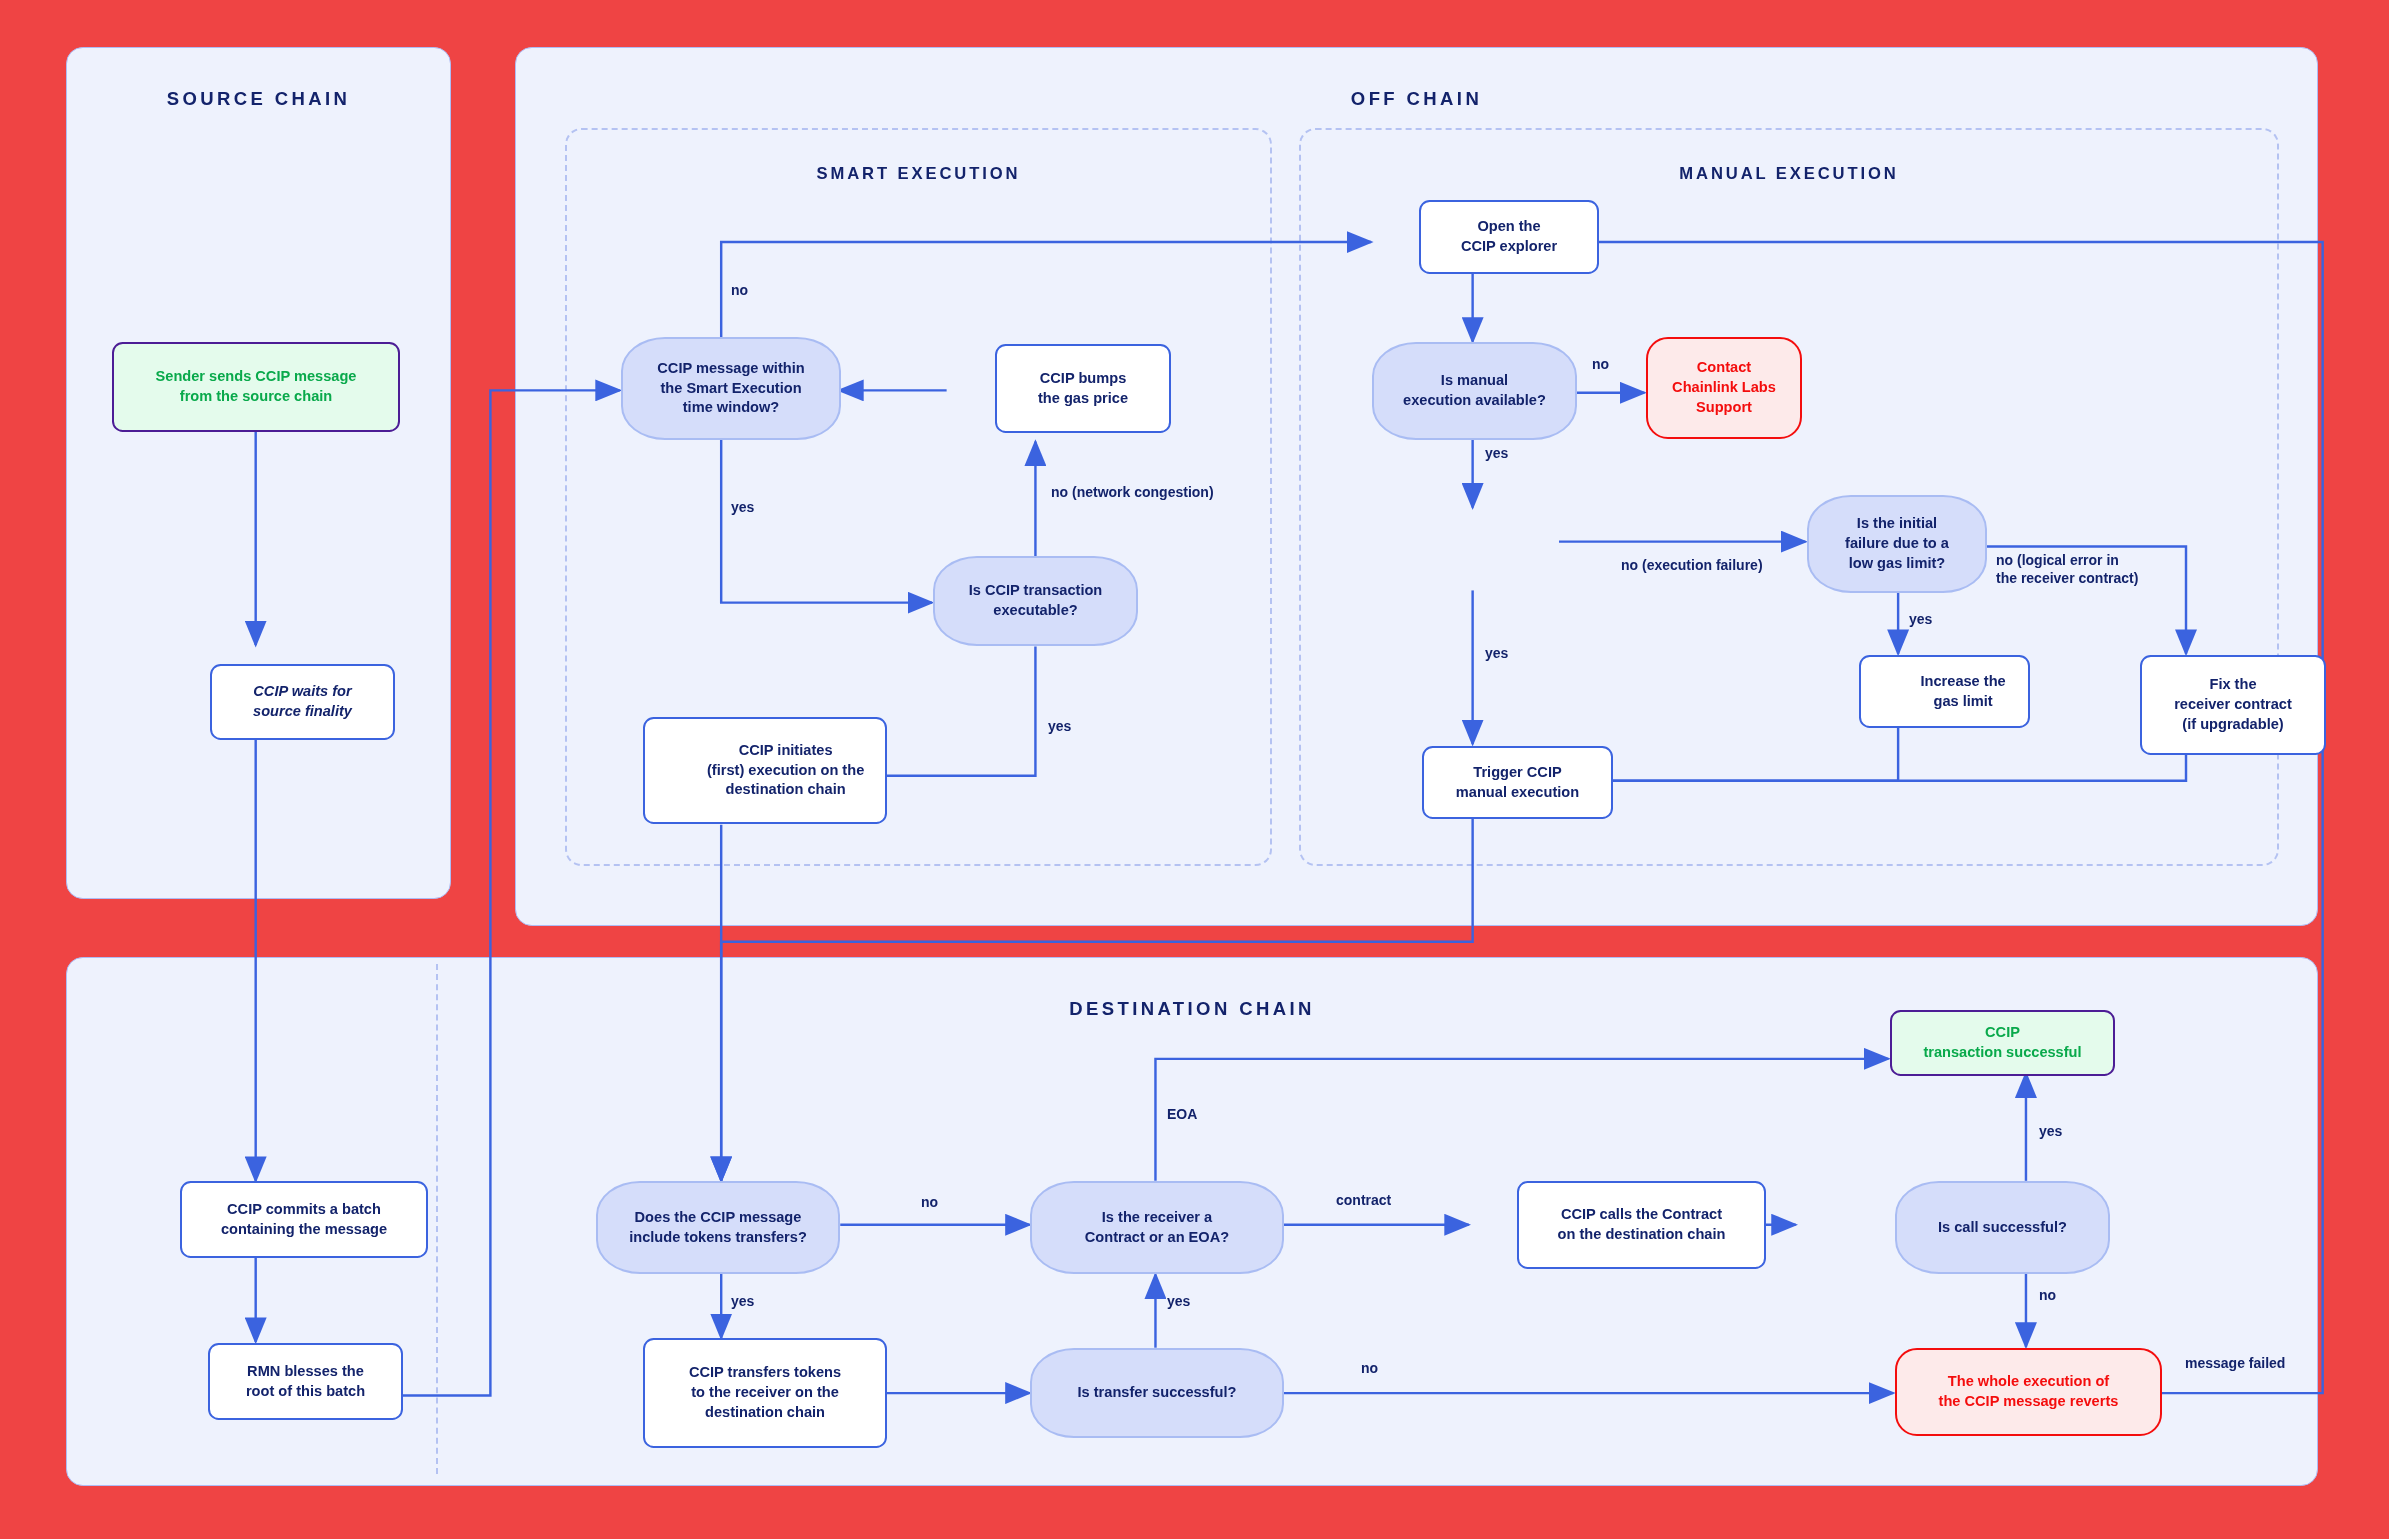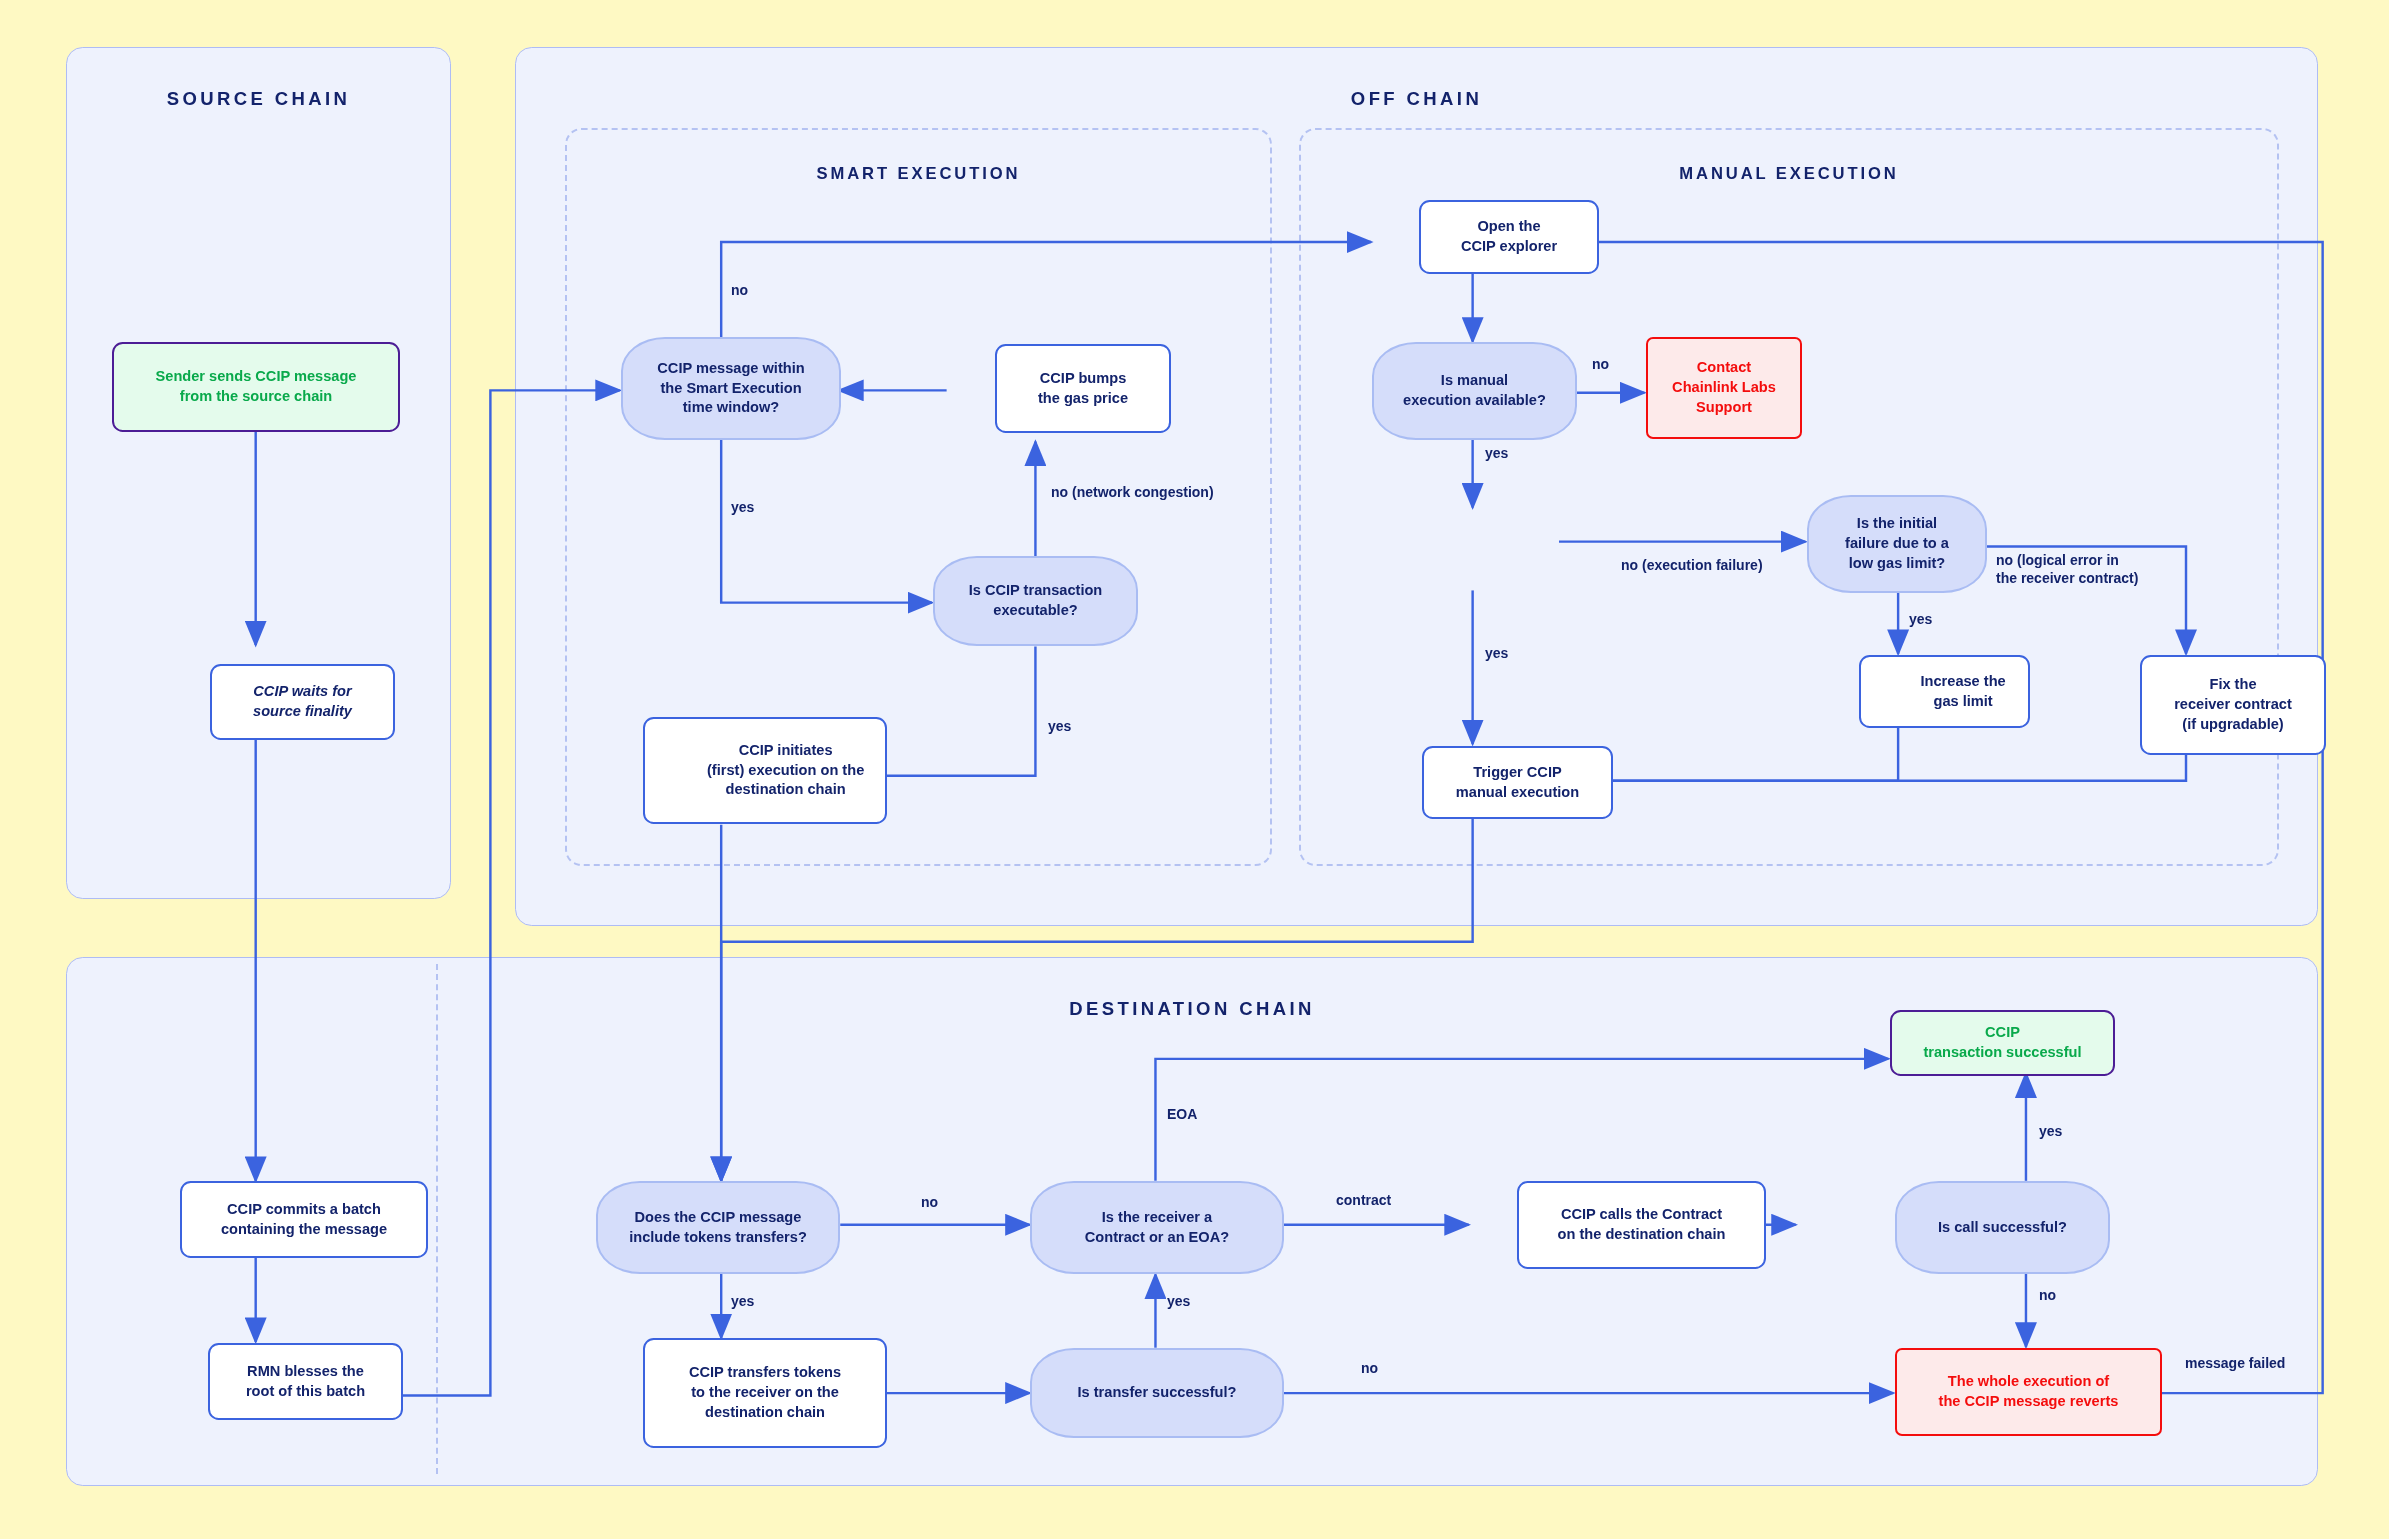--- a/index.html
+++ b/index.html
@@ -1,35 +1,35 @@
 <!DOCTYPE html>
 <html style="font-size:7.8px"><head>
 <meta charset="utf-8">
 <style>
   html,body{margin:0;padding:0;background:#ffffff;}
-  #stage{position:relative;width:2389px;height:1539px;background:#fef9c3;
+  #stage{position:relative;width:2389px;height:1539px;background:#ef4444;
          font-family:"Liberation Sans", sans-serif;}
   svg#wires{position:absolute;left:0;top:0;width:2389px;height:1539px;overflow:visible;}
 
   
   .lane{position:absolute;background:#eef2fd;border:1.5px solid #aebcf5;border-radius:16.6px;}
   .lane-title{position:absolute;width:100%;text-align:center;
       font-size:18.5px;font-weight:700;letter-spacing:3.4px;color:#13236b;}
   .subzone{position:absolute;border:2px dashed #b4c2f2;border-radius:16.6px;background:transparent;}
   .subzone-title{position:absolute;width:100%;text-align:center;
       font-size:16.6px;font-weight:700;letter-spacing:2.9px;color:#13236b;}
 
   
   .node{position:absolute;box-sizing:border-box;display:flex;align-items:center;
         justify-content:center;text-align:center;line-height:1.35;
         font-size:14.6px;font-weight:700;padding:2.9px 6.8px;}
   .n-proc{background:#ffffff;border:2px solid #3b63df;border-radius:10.7px;color:#13236b;margin-left:47px;}
   .n-dec {background:#d5ddfa;border:2px solid #a9bcf3;border-radius:44px/34px;color:#13236b;}
   .n-ok  {background:#e4fbec;border:2px solid #4c1d95;border-radius:10.7px;color:#09a94b;}
-  .n-err {background:#fdeaea;border:2px solid #f40d0d;border-radius:7px;color:#f40d0d;}
+  .n-err {background:#fdeaea;border:2px solid #f40d0d;border-radius:22px;color:#f40d0d;}
 
   
   .elabel{position:absolute;font-size:14px;font-weight:700;color:#13236b;
           white-space:pre;line-height:1.3;}
 </style>
 </head>
 <body>
 
 <div id="stage">
 

